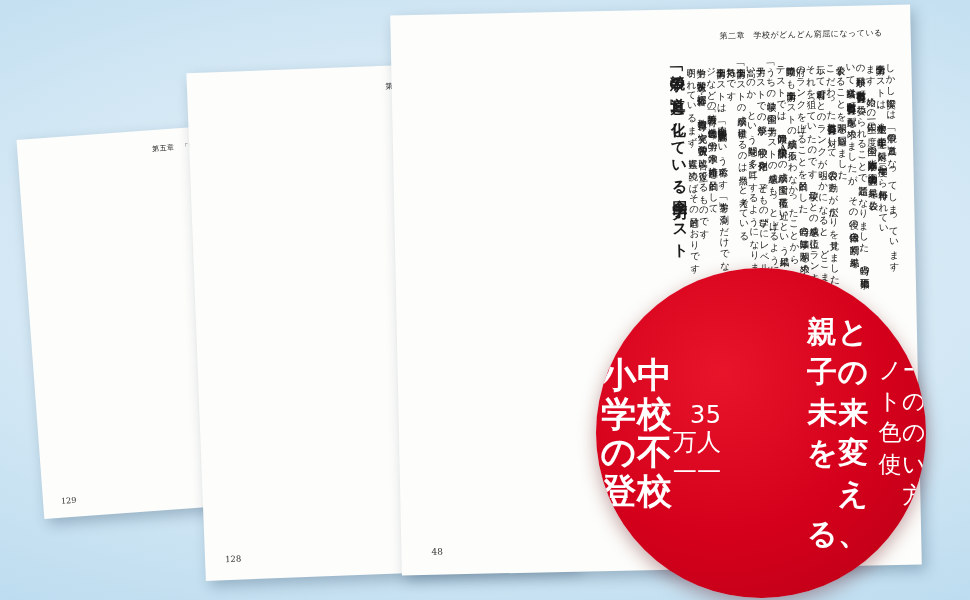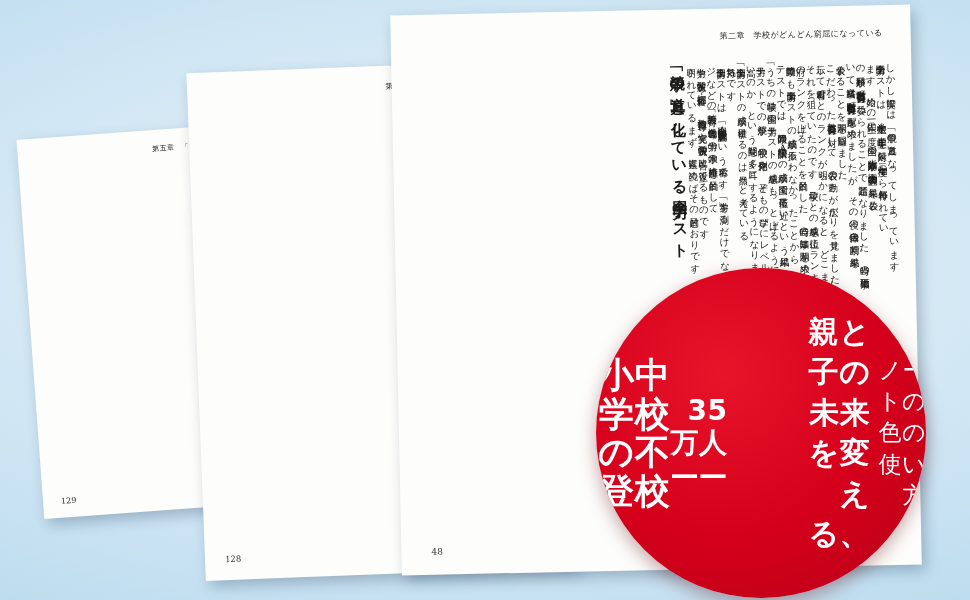--- a/index.html
+++ b/index.html
@@ -107,21 +107,21 @@
     border-radius:50%;
     background:radial-gradient(circle at 38% 32%, #e8142a 0%, #d4001b 55%, #b80017 100%);
     box-shadow:0 6px 18px rgba(90,0,10,.35);
     display:flex;flex-direction:row;
     align-items:center;justify-content:center;
     color:#fff;text-align:right;
     font-family:"DejaVu Sans", sans-serif;
     overflow:hidden;
   }
   .sticker .l1{font-size:35px;font-weight:bold;letter-spacing:.02em;line-height:1.1;}
-  .sticker .l2{font-size:28px;font-weight:bold;letter-spacing:.02em;line-height:1.15;margin-top:20px;}
+  .sticker .l2{font-size:24px;font-weight:normal;letter-spacing:.02em;line-height:1.15;margin-top:20px;}
   .sticker .rule{width:210px;height:0;margin:8px 0 6px 0;}
   .sticker .l3{font-size:30px;line-height:1.35;letter-spacing:.02em;font-weight:bold;}
   .sticker .l4{font-size:23px;line-height:1.35;letter-spacing:.02em;}
 </style>
 </head>
 <body>
 
 <div class="stage">
   <div class="bg"></div>
 

